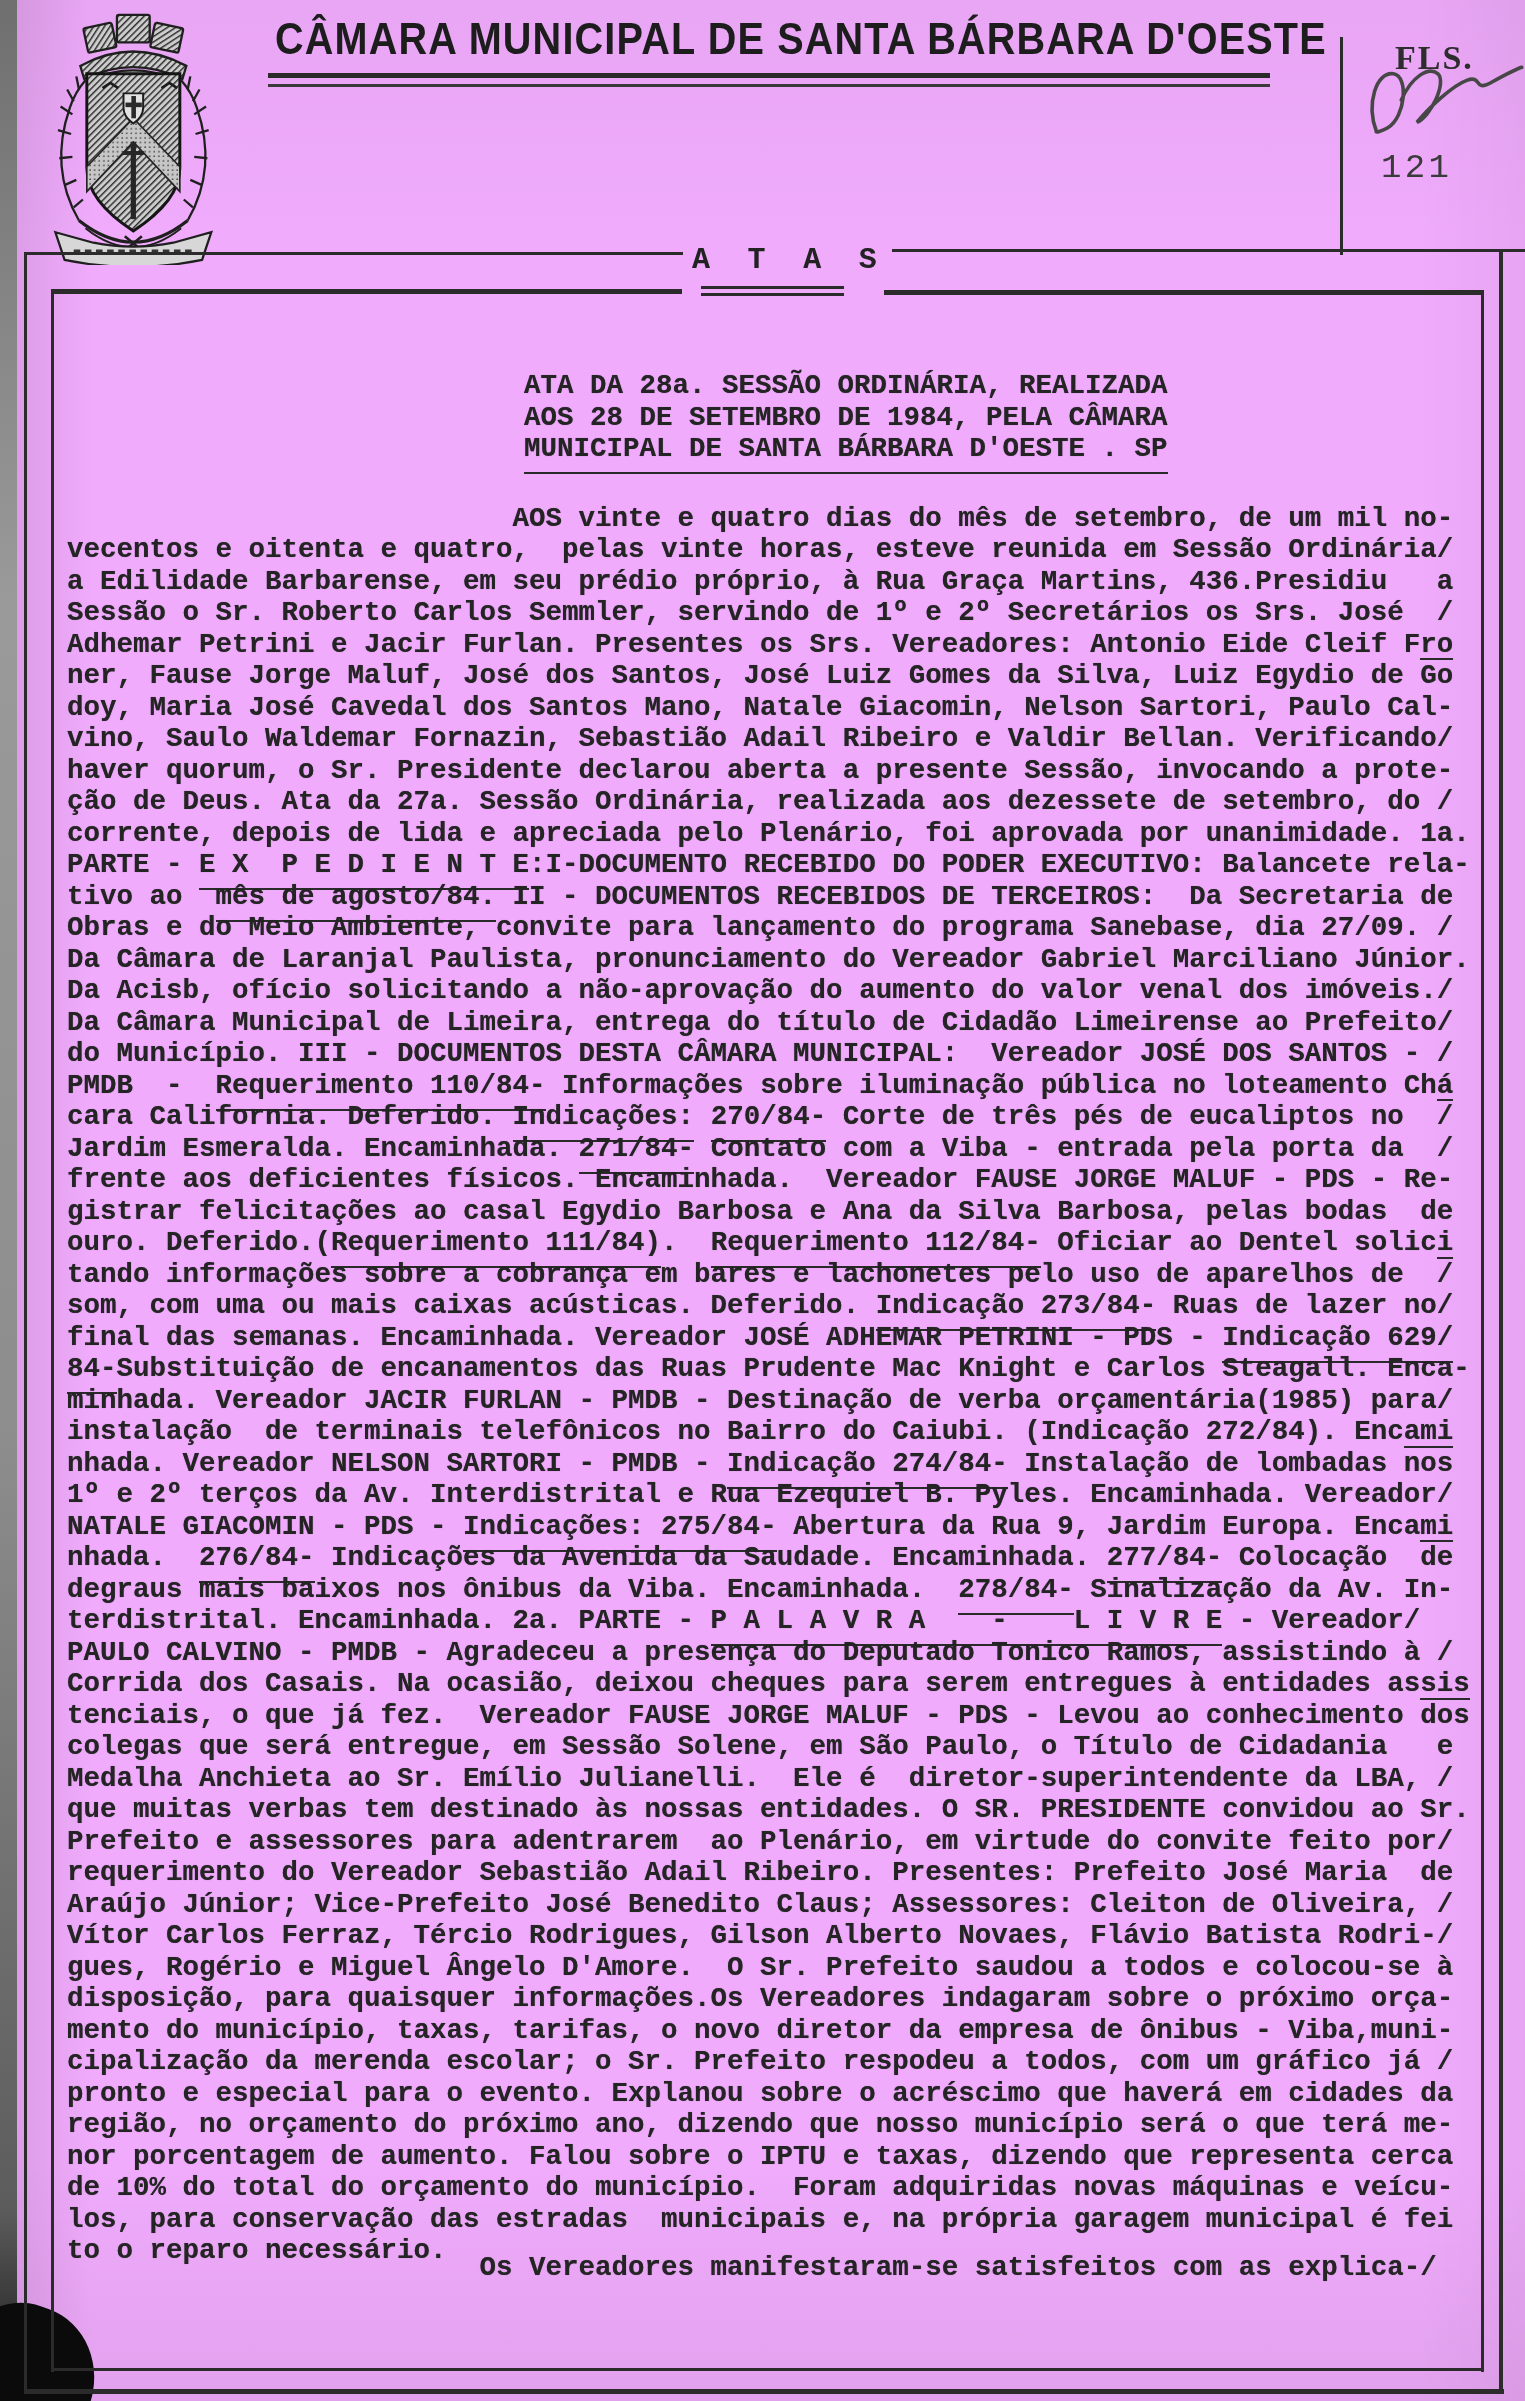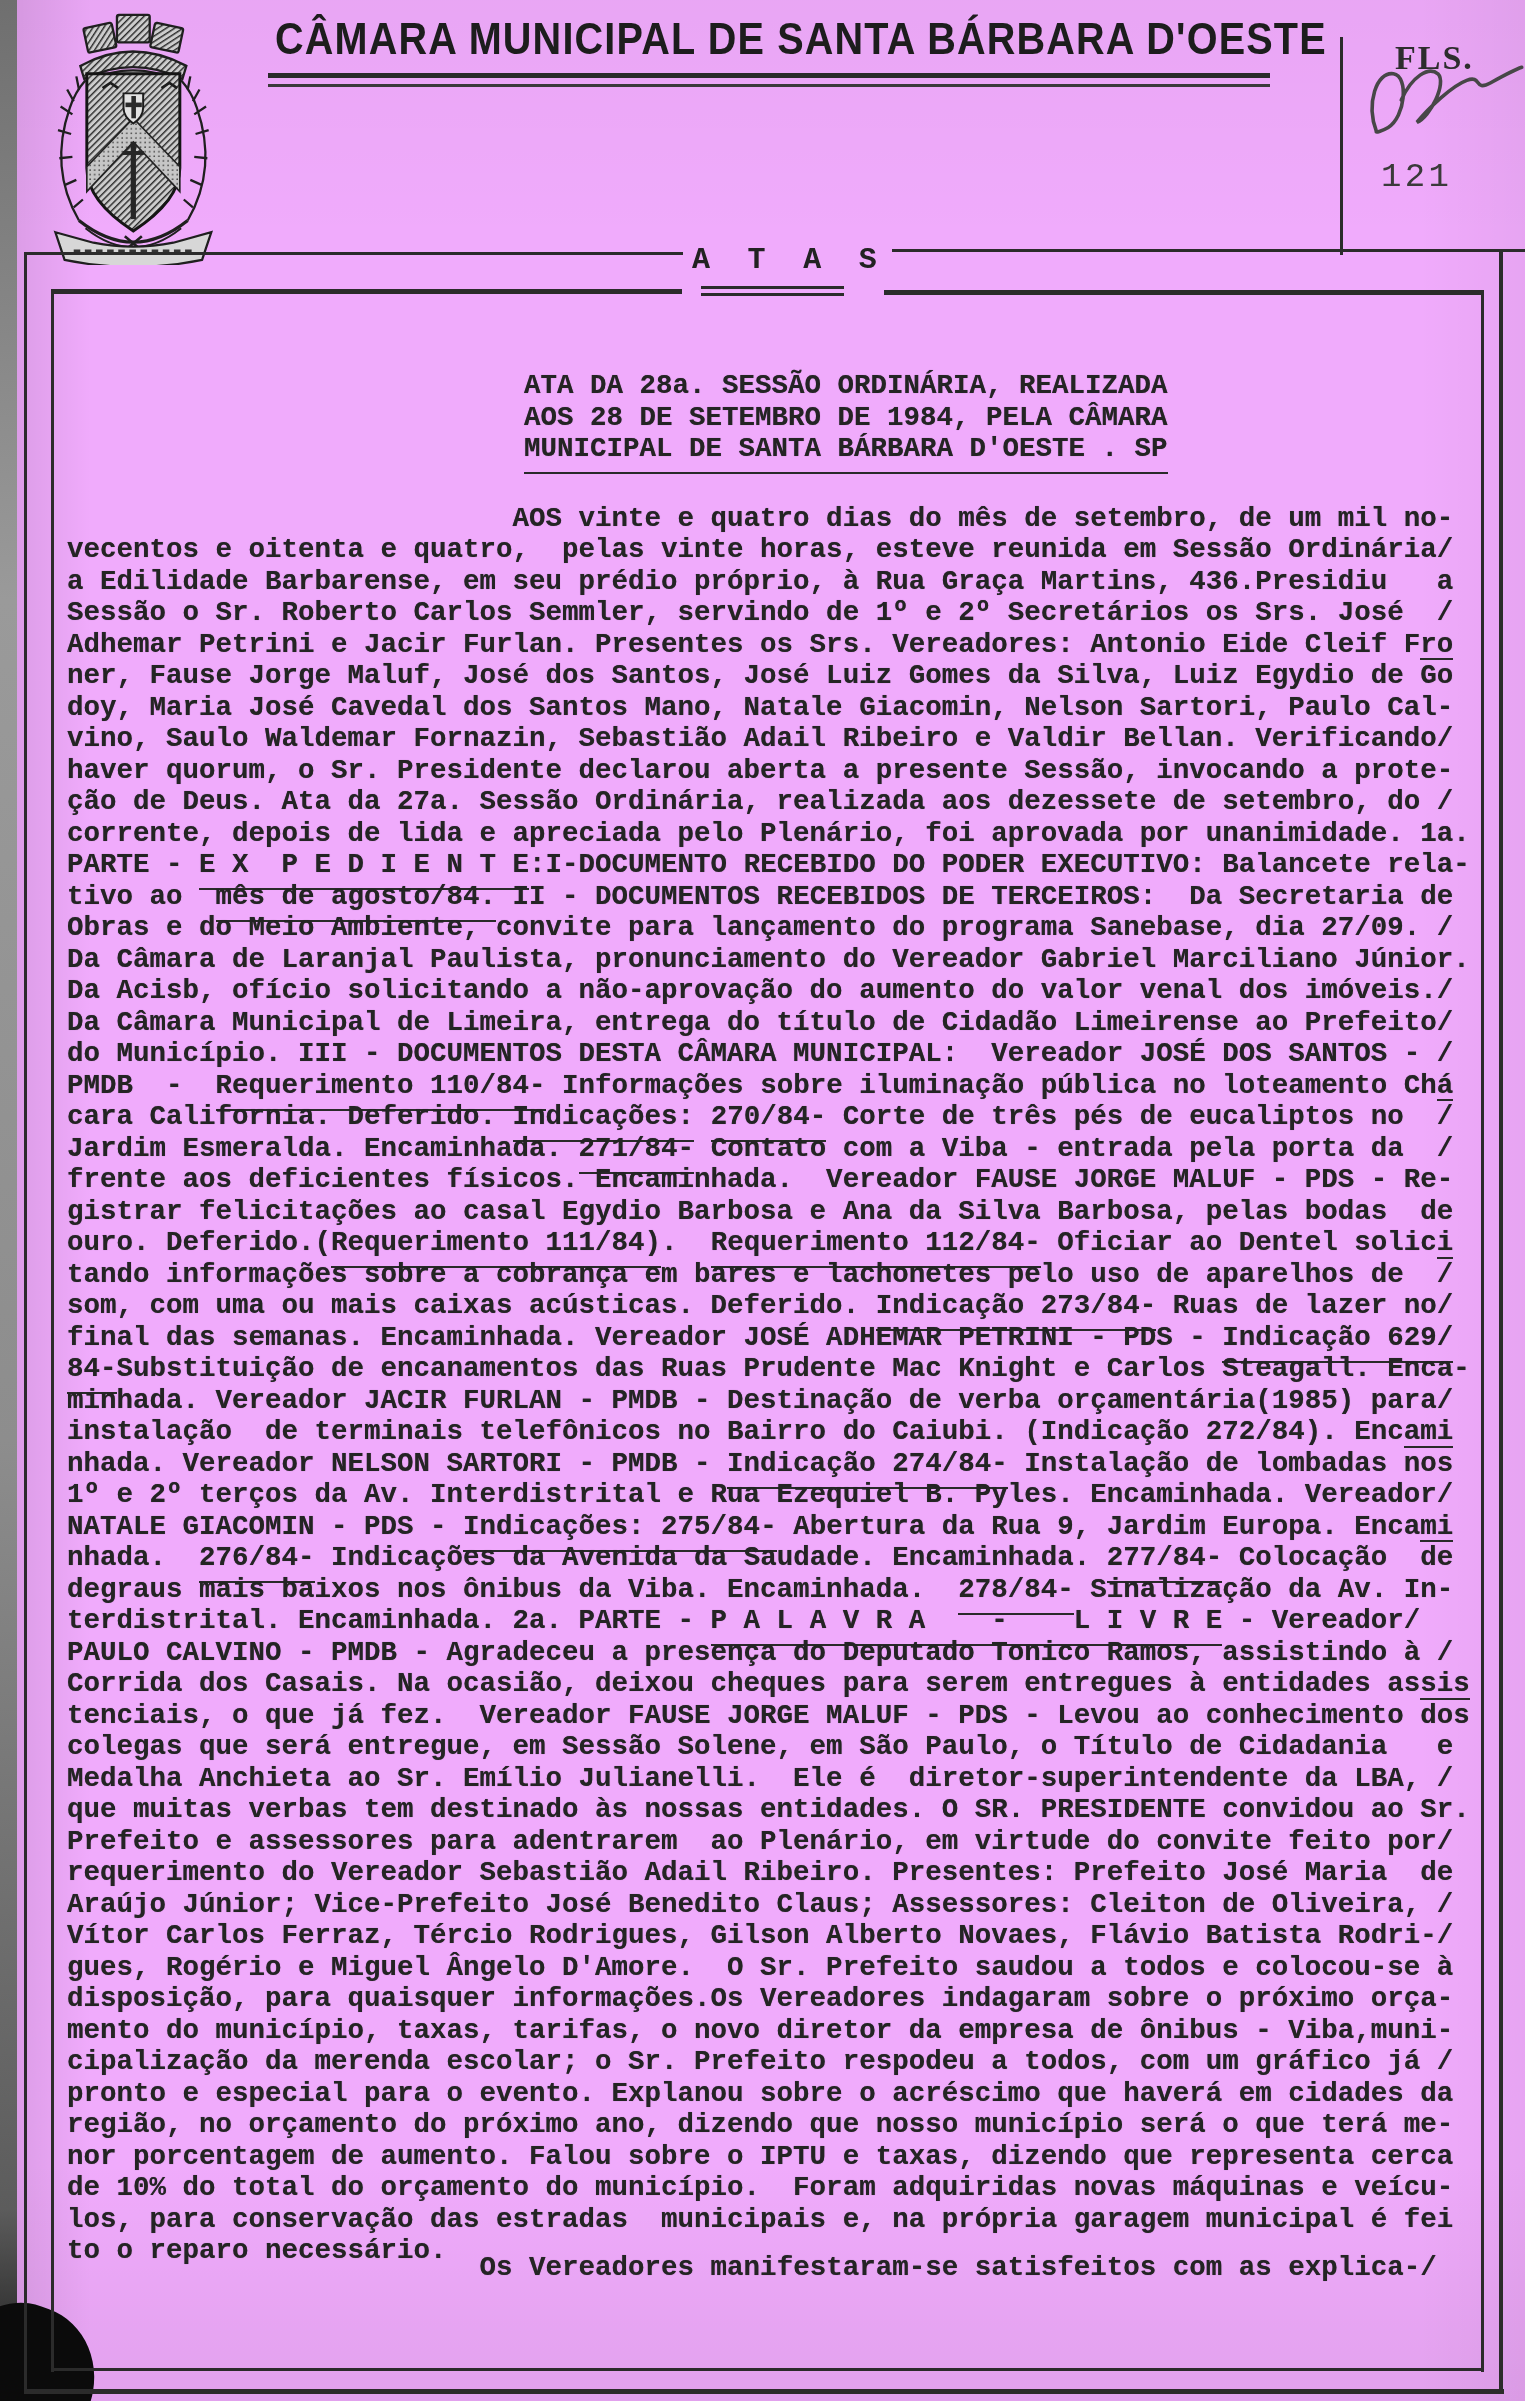--- a/index.html
+++ b/index.html
@@ -14,21 +14,21 @@
         border-radius:48% 52% 42% 58%;transform:rotate(20deg);}
   .hline,.vline{position:absolute;background:#2b2b2b;}
   
   .org-title{position:absolute;left:275px;top:14.4px;font-family:"Liberation Sans",sans-serif;
         font-weight:bold;font-size:44px;letter-spacing:1.3px;color:#1d1d1d;white-space:nowrap;
         transform:scaleX(.9);transform-origin:0 50%;}
   .title-rule-a{position:absolute;left:268px;top:73px;width:1002px;height:5.2px;background:#2a2a2a;}
   .title-rule-b{position:absolute;left:268px;top:84px;width:1002px;height:2.6px;background:#3a3a3a;}
   .fls{position:absolute;left:1395px;top:39px;font-family:"Liberation Serif",serif;font-weight:bold;
         font-size:34px;letter-spacing:2px;color:#2d2d2d;}
-  .pagenum{position:absolute;left:1381px;top:158px;font-size:34px;letter-spacing:3.3px;color:#3a3a3a;}
+  .pagenum{position:absolute;left:1381px;top:149px;font-size:34px;letter-spacing:3.3px;color:#3a3a3a;}
   
   .atas{position:absolute;left:692px;top:243px;width:164px;text-align:left;font-size:30px;
         font-weight:bold;letter-spacing:9.8px;color:#222;white-space:nowrap;}
   
   .content{position:absolute;left:67px;top:370px;width:1423px;font-size:27.5px;line-height:31.5px;
         font-weight:bold;color:#242424;text-shadow:0 0 0.7px rgba(25,25,25,.55);}
   .tl{white-space:pre;height:31.5px;}
   .tl span{white-space:pre;}
   .tl span.u{border-bottom:2.6px solid #2a2a2a;padding-bottom:8px;}
   .tl span.o{border-top:2.6px solid #2a2a2a;}

